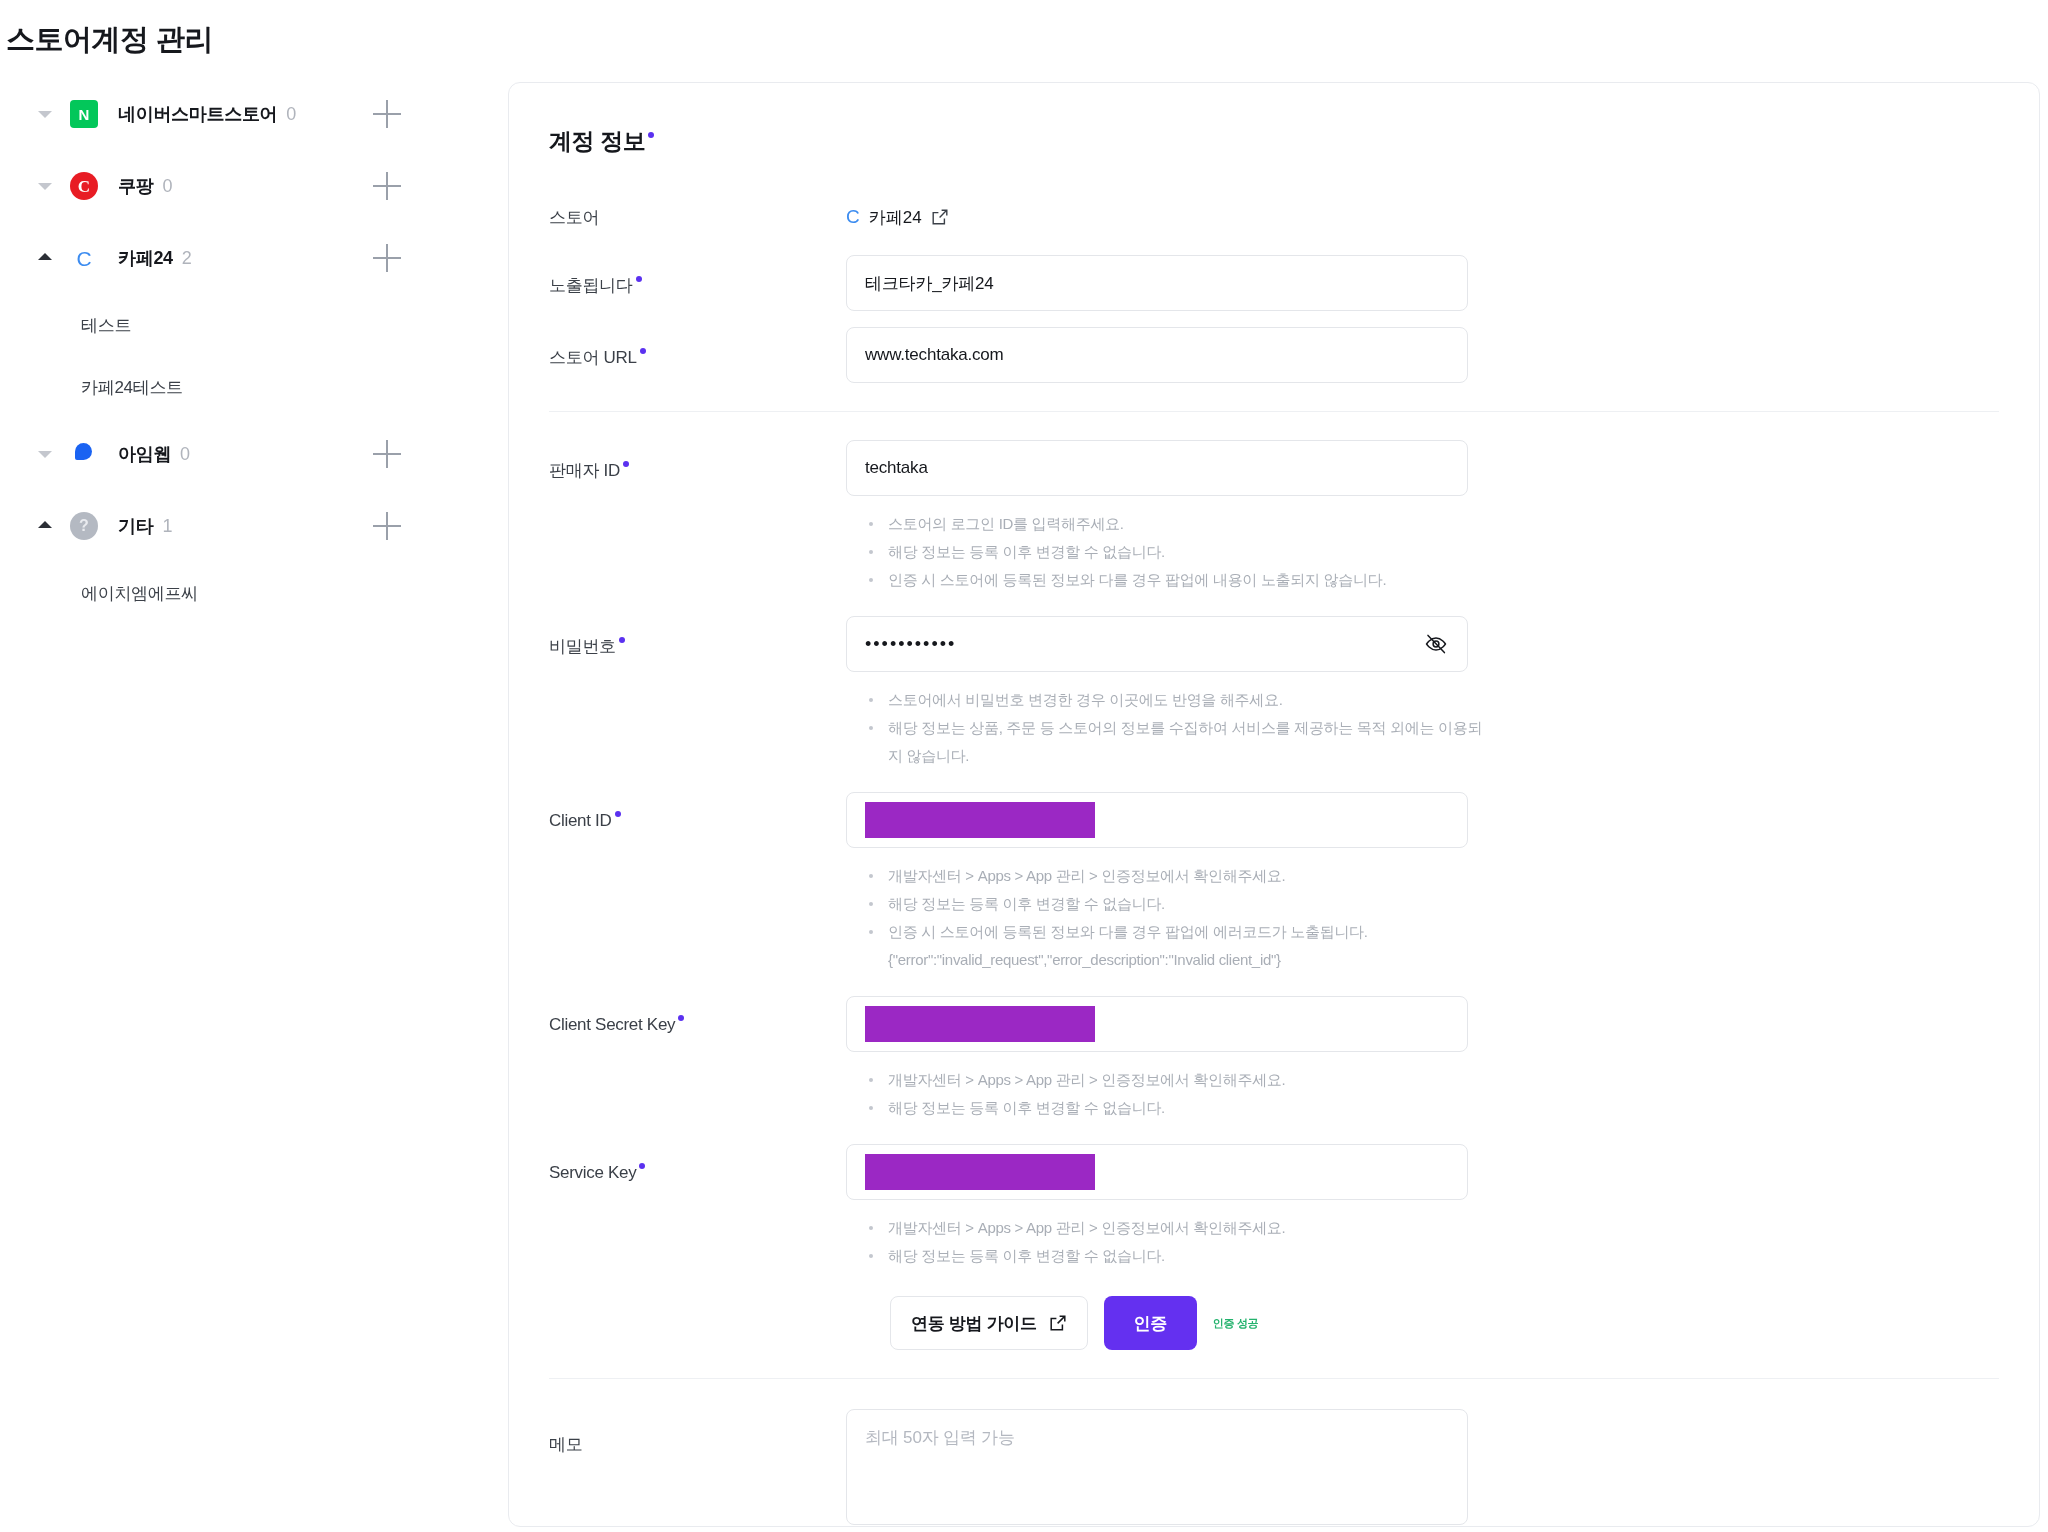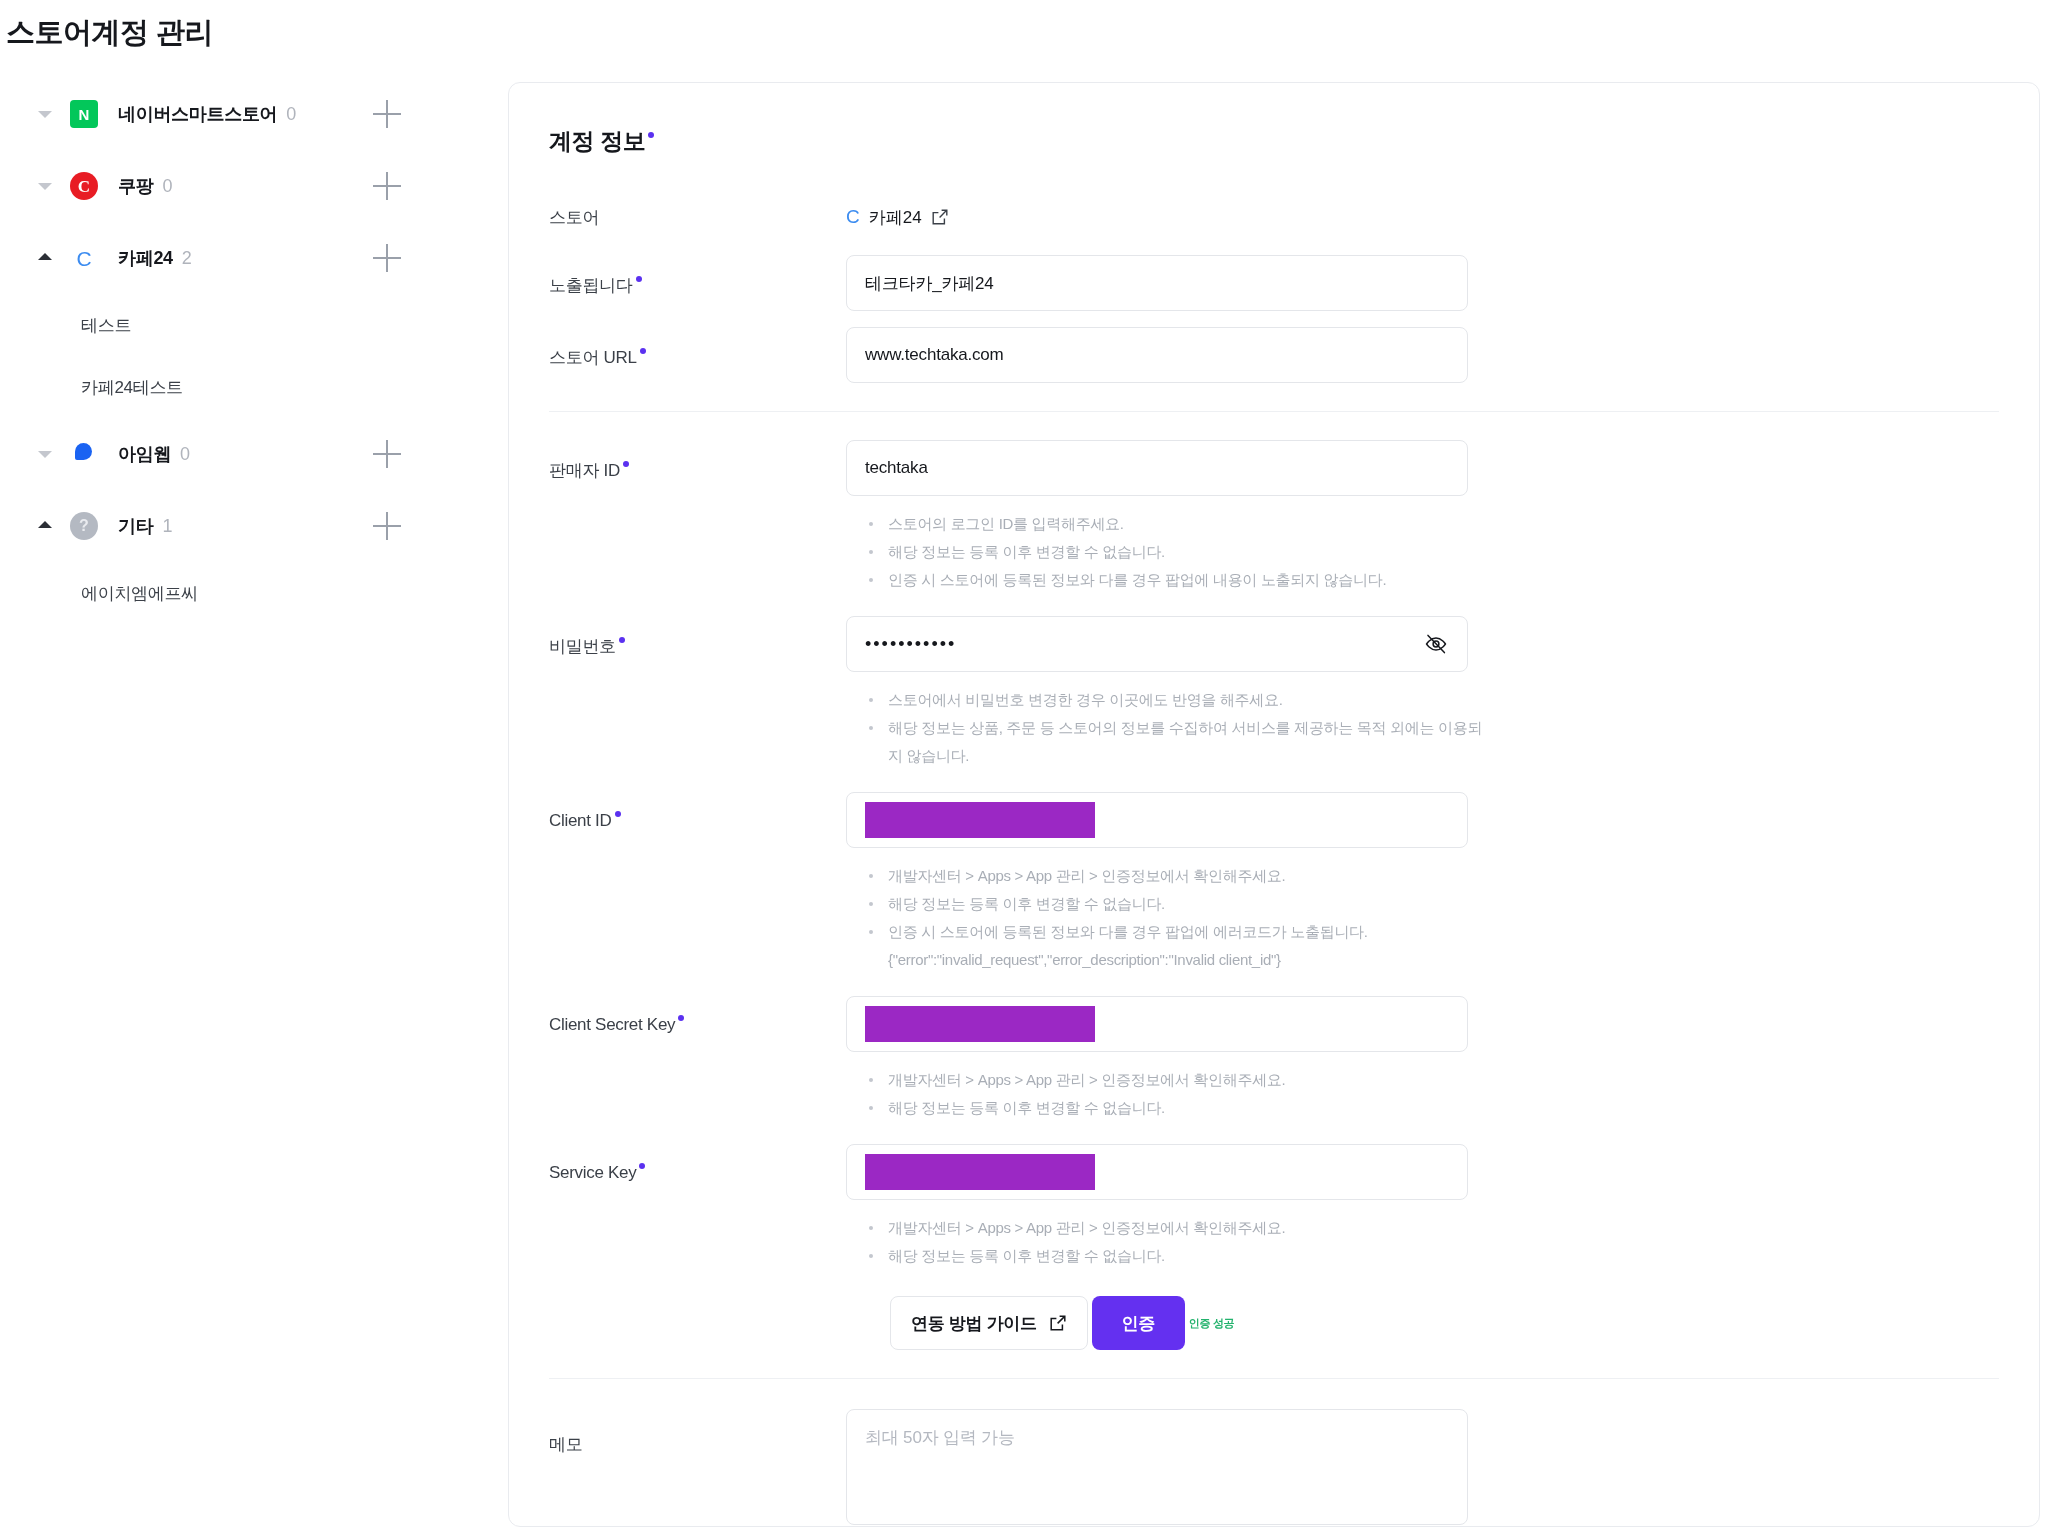--- a/index.html
+++ b/index.html
@@ -10,21 +10,21 @@
     font-family: "Liberation Sans", "DejaVu Sans", sans-serif;
     color: #1f2023;
     overflow: hidden;
   }
 
   .page { position: relative; width: 2048px; height: 1532px; }
 
   
   .page-title {
     position: absolute;
-    left: 6px; top: 13px;
+    left: 6px; top: 20px;
     font-size: 29px;
     font-weight: 700;
     letter-spacing: -0.5px;
     color: #16181d;
   }
 
   
   .sidebar {
     position: absolute;
     left: 0; top: 78px;
@@ -252,21 +252,21 @@
 
   .divider {
     height: 1px;
     background: #eef0f3;
     margin: 0;
   }
 
   .btn-row {
     display: flex;
     align-items: center;
-    gap: 4px;
+    gap: 16px;
     padding-left: 44px;
   }
   .btn-guide {
     height: 54px;
     border: 1px solid #e4e6ea;
     border-radius: 8px;
     background: #fff;
     display: flex;
     align-items: center;
     gap: 12px;

